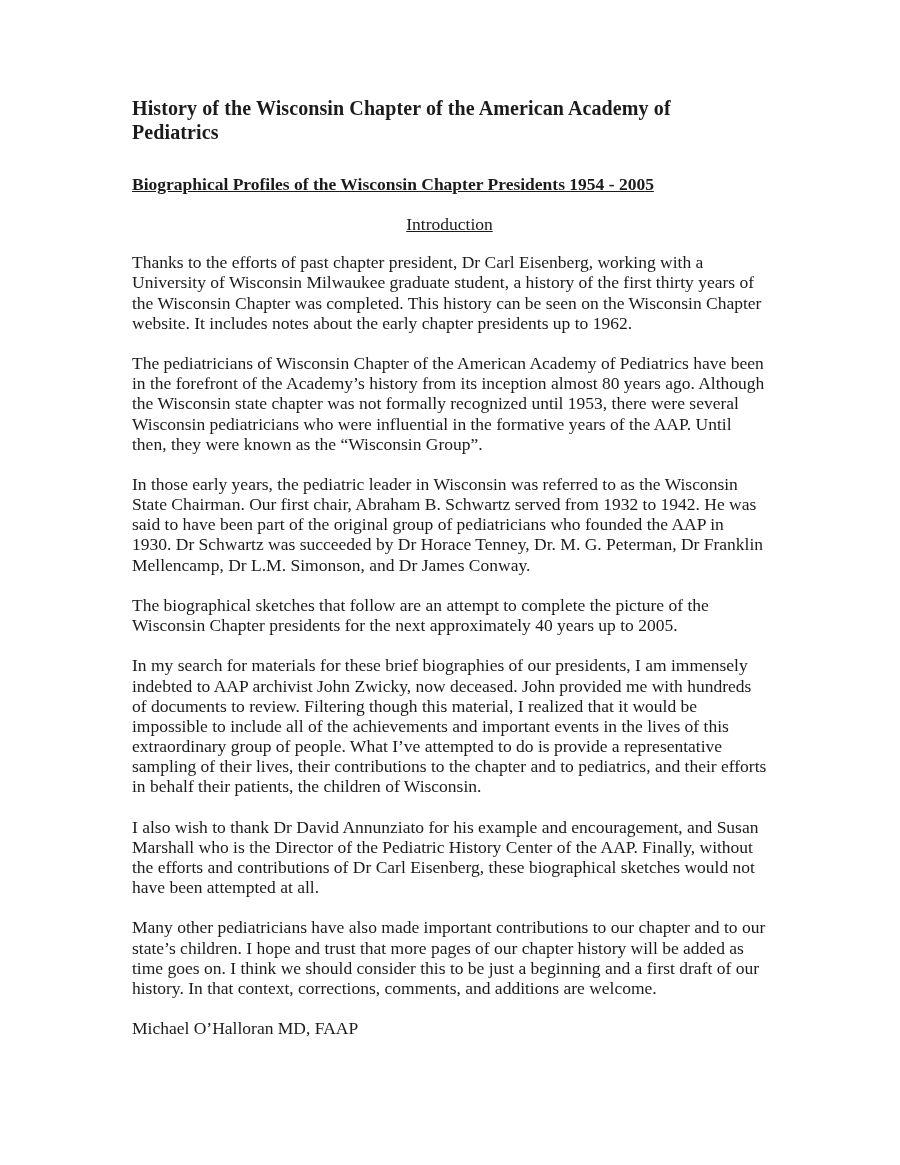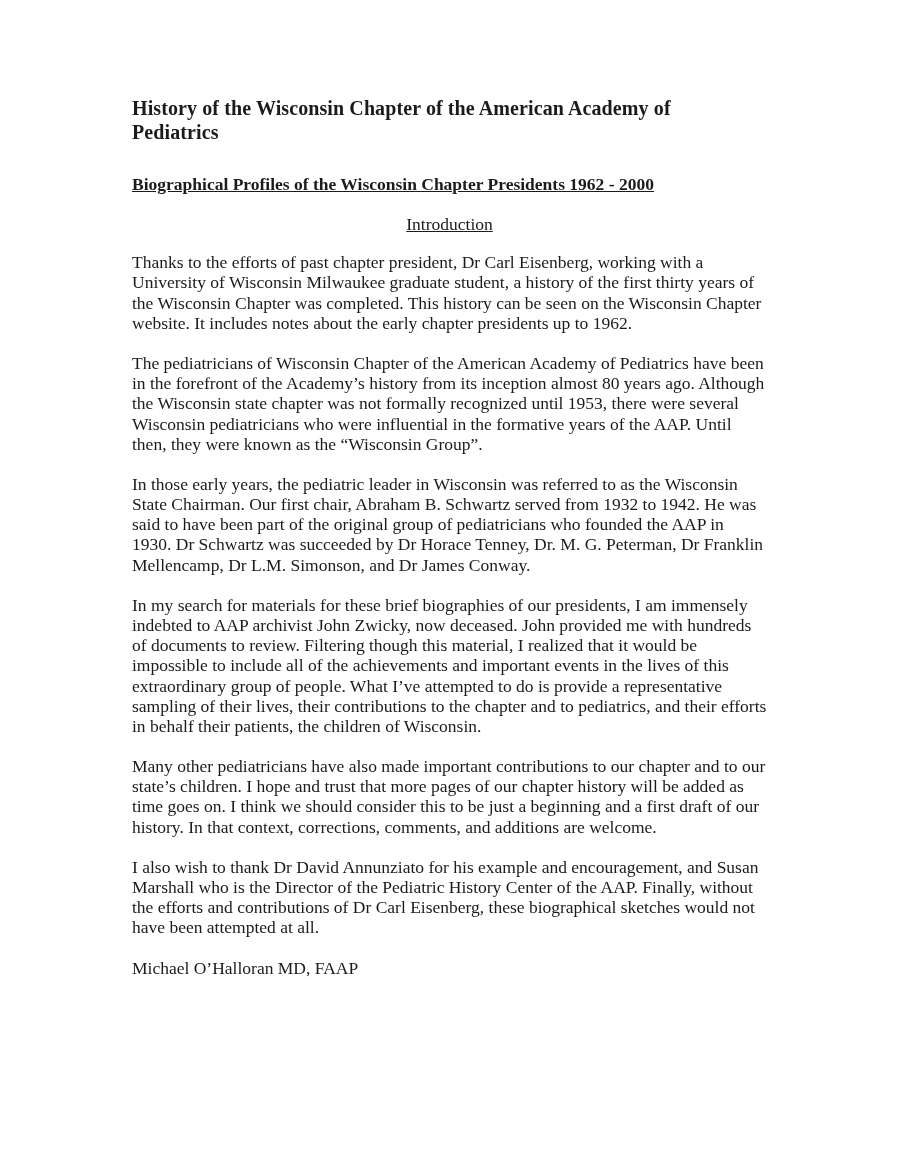--- a/index.html
+++ b/index.html
@@ -57,32 +57,33 @@
     margin: 20.15px 0 0 0;
   }
 </style>
 </head>
 <body>
 
 <div class="page">
 
   <h1 class="doc-title">History of the Wisconsin Chapter of the American Academy of Pediatrics</h1>
 
-  <h2 class="doc-subtitle">Biographical Profiles of the Wisconsin Chapter Presidents 1962 - 2000</h2>
+  <h2 class="doc-subtitle">Biographical Profiles of the Wisconsin Chapter Presidents 1954 - 2005</h2>
 
   <div class="intro-heading">Introduction</div>
 
   <p class="body-para attached">Thanks to the efforts of past chapter president, Dr Carl Eisenberg, working with a University of Wisconsin Milwaukee graduate student, a history of the first thirty years of the Wisconsin Chapter was completed. This history can be seen on the Wisconsin Chapter website. It includes notes about the early chapter presidents up to 1962.</p>
 
   <p class="body-para">The pediatricians of Wisconsin Chapter of the American Academy of Pediatrics have been in the forefront of the Academy’s history from its inception almost 80 years ago. Although the Wisconsin state chapter was not formally recognized until 1953, there were several Wisconsin pediatricians who were influential in the formative years of the AAP. Until then, they were known as the “Wisconsin Group”.</p>
 
   <p class="body-para">In those early years, the pediatric leader in Wisconsin was referred to as the Wisconsin State Chairman. Our first chair, Abraham B. Schwartz served from 1932 to 1942. He was said to have been part of the original group of pediatricians who founded the AAP in 1930. Dr Schwartz was succeeded by Dr Horace Tenney, Dr. M. G. Peterman, Dr Franklin Mellencamp, Dr L.M. Simonson, and Dr James Conway.</p>
 
+  <p class="body-para">The biographical sketches that follow are an attempt to complete the picture of the Wisconsin Chapter presidents for the next approximately 40 years up to 2005.</p>
 
   <p class="body-para">In my search for materials for these brief biographies of our presidents, I am immensely indebted to AAP archivist John Zwicky, now deceased. John provided me with hundreds of documents to review. Filtering though this material, I realized that it would be impossible to include all of the achievements and important events in the lives of this extraordinary group of people. What I’ve attempted to do is provide a representative sampling of their lives, their contributions to the chapter and to pediatrics, and their efforts in behalf their patients, the children of Wisconsin.</p>
 
+  <p class="body-para">I also wish to thank Dr David Annunziato for his example and encouragement, and Susan Marshall who is the Director of the Pediatric History Center of the AAP. Finally, without the efforts and contributions of Dr Carl Eisenberg, these biographical sketches would not have been attempted at all.</p>
+
   <p class="body-para">Many other pediatricians have also made important contributions to our chapter and to our state’s children. I hope and trust that more pages of our chapter history will be added as time goes on. I think we should consider this to be just a beginning and a first draft of our history. In that context, corrections, comments, and additions are welcome.</p>
-
-  <p class="body-para">I also wish to thank Dr David Annunziato for his example and encouragement, and Susan Marshall who is the Director of the Pediatric History Center of the AAP. Finally, without the efforts and contributions of Dr Carl Eisenberg, these biographical sketches would not have been attempted at all.</p>
 
   <p class="signature">Michael O’Halloran MD, FAAP</p>
 
 </div>
 
 </body></html>

